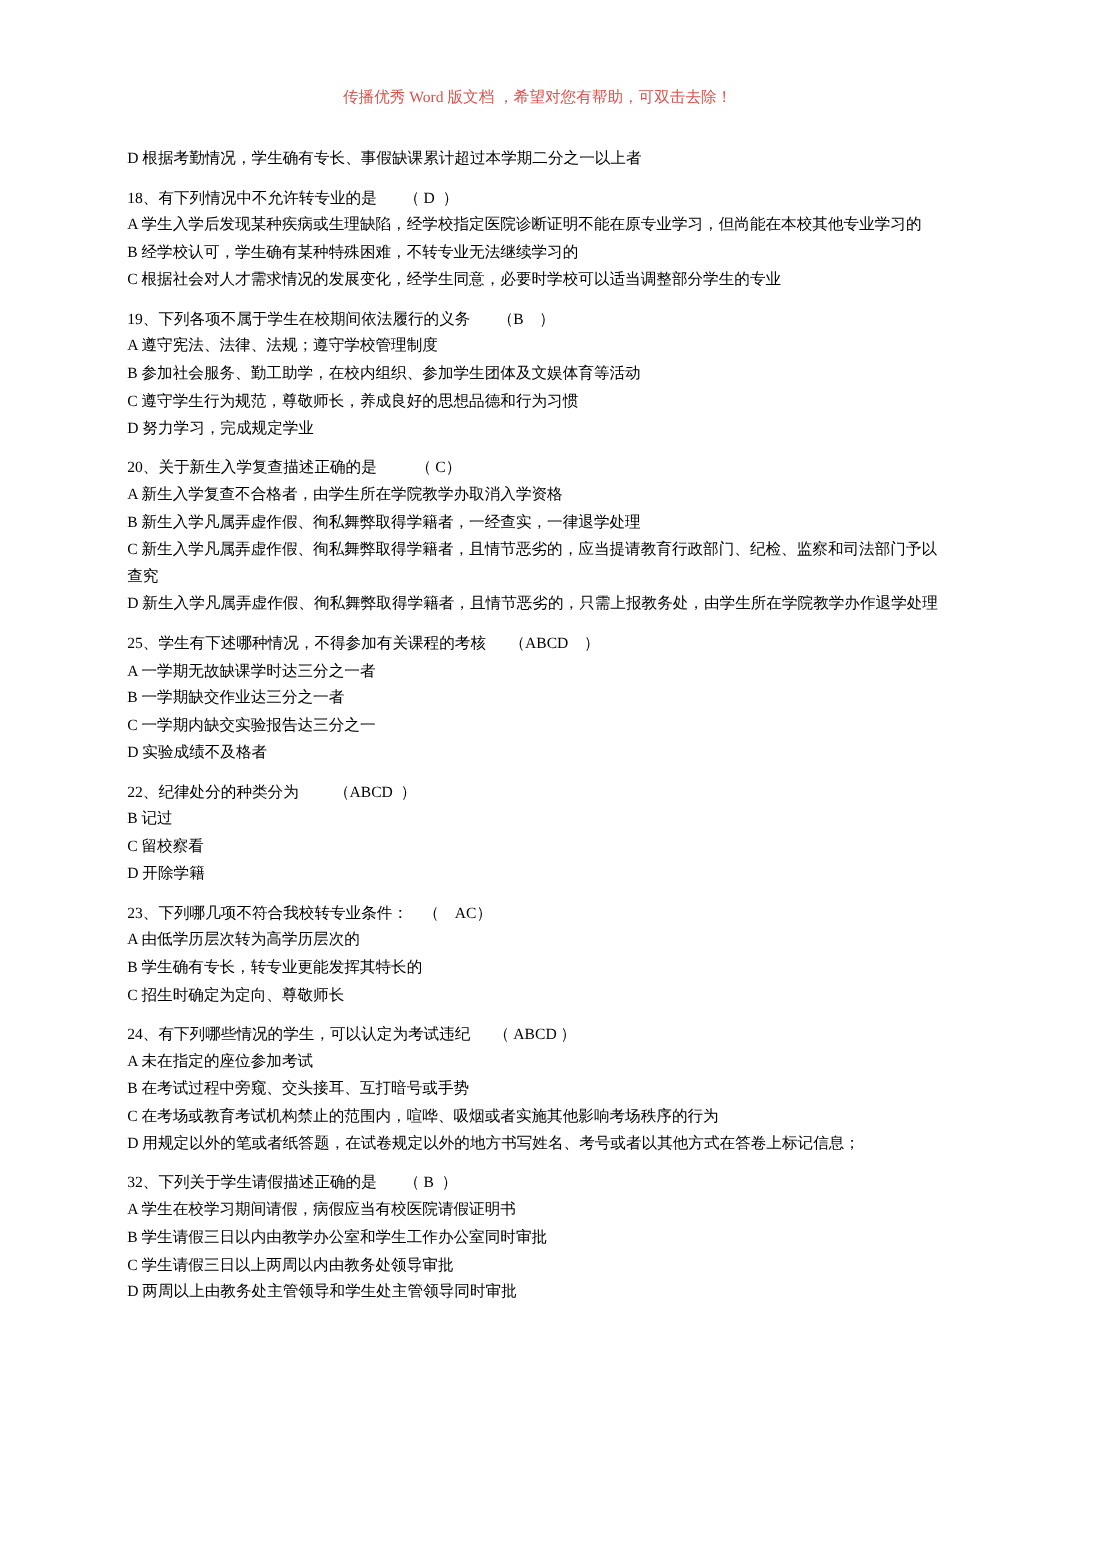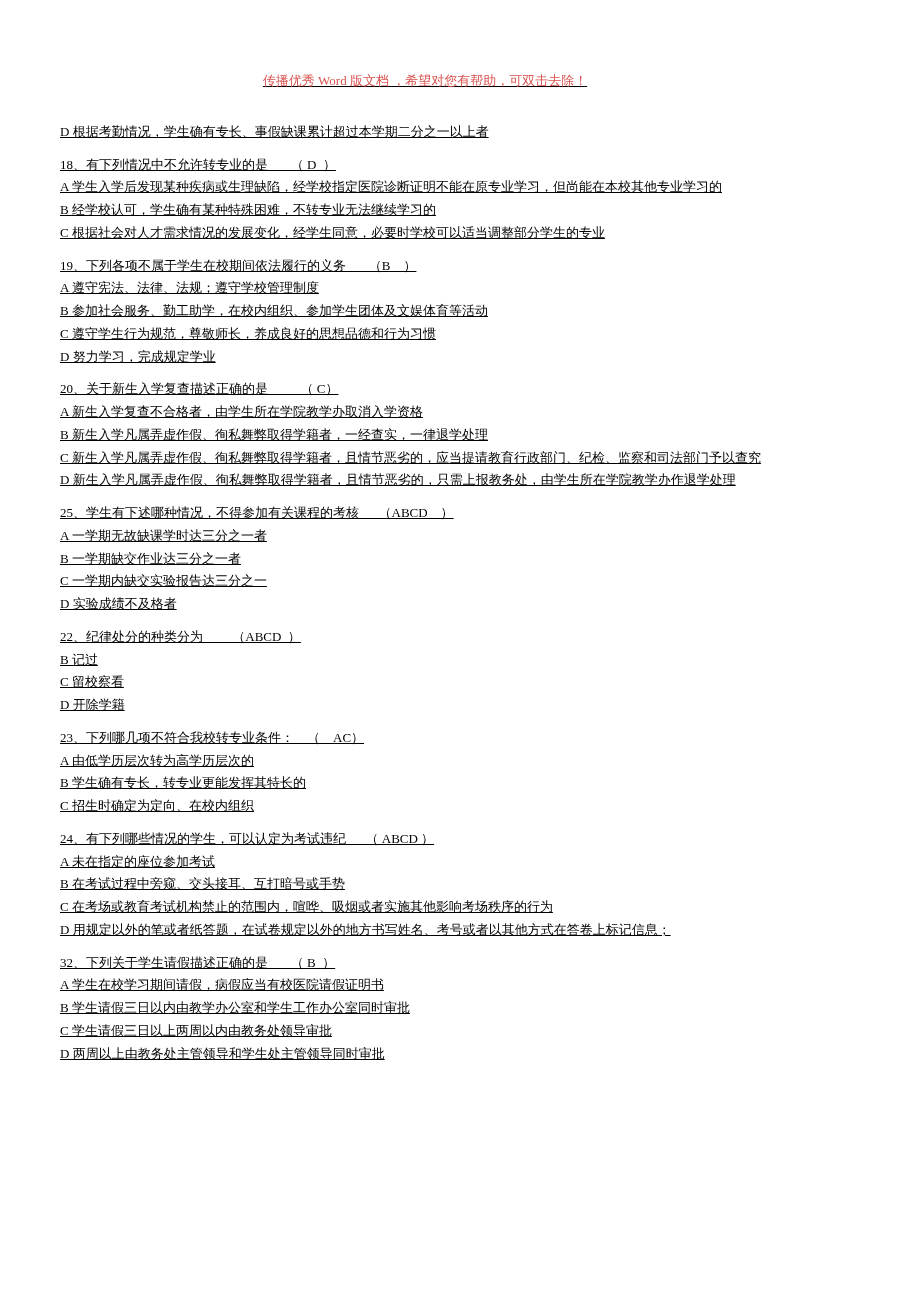--- a/index.html
+++ b/index.html
@@ -3,25 +3,24 @@
 <meta charset="utf-8">
 <style>
   body {
     margin: 0;
     padding: 0;
     background: #fff;
     font-family: "SimSun", "宋体", serif;
     width: 920px;
   }
   .page {
-    padding: 70px 130px 60px 60px;
+    padding: 70px 130px 60px 106px;
     font-size: 13px;
     line-height: 1.75;
     color: #000;
-    text-decoration: underline;
   }
   .header-note {
     text-align: center;
     color: #d9534f;
     font-size: 13px;
     margin-bottom: 28px;
   }
   .line {
     white-space: pre-wrap;
   }
@@ -58,21 +57,21 @@
       <div class="line">D 实验成绩不及格者</div>
       <div class="line" style="height: 10px;"></div>
       <div class="line">22、纪律处分的种类分为         （ABCD  ）</div>
       <div class="line">B 记过</div>
       <div class="line">C 留校察看</div>
       <div class="line">D 开除学籍</div>
       <div class="line" style="height: 10px;"></div>
       <div class="line">23、下列哪几项不符合我校转专业条件：    （    AC）</div>
       <div class="line">A 由低学历层次转为高学历层次的</div>
       <div class="line">B 学生确有专长，转专业更能发挥其特长的</div>
-      <div class="line">C 招生时确定为定向、在校内组织</div>
+      <div class="line">C 招生时确定为定向、尊敬师长</div>
       <div class="line" style="height: 10px;"></div>
       <div class="line">24、有下列哪些情况的学生，可以认定为考试违纪      （ ABCD ）</div>
       <div class="line">A 未在指定的座位参加考试</div>
       <div class="line">B 在考试过程中旁窥、交头接耳、互打暗号或手势</div>
       <div class="line">C 在考场或教育考试机构禁止的范围内，喧哗、吸烟或者实施其他影响考场秩序的行为</div>
       <div class="line">D 用规定以外的笔或者纸答题，在试卷规定以外的地方书写姓名、考号或者以其他方式在答卷上标记信息；</div>
       <div class="line" style="height: 10px;"></div>
       <div class="line">32、下列关于学生请假描述正确的是       （ B  ）</div>
       <div class="line">A 学生在校学习期间请假，病假应当有校医院请假证明书</div>
       <div class="line">B 学生请假三日以内由教学办公室和学生工作办公室同时审批</div>

